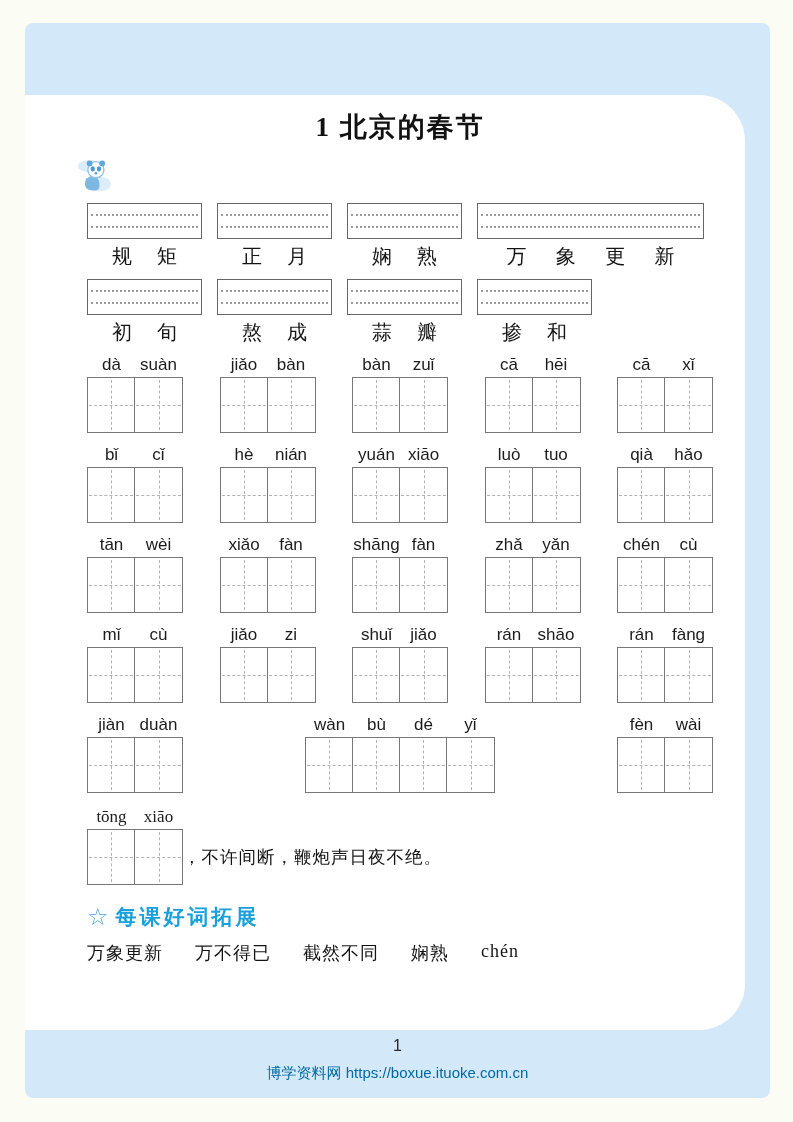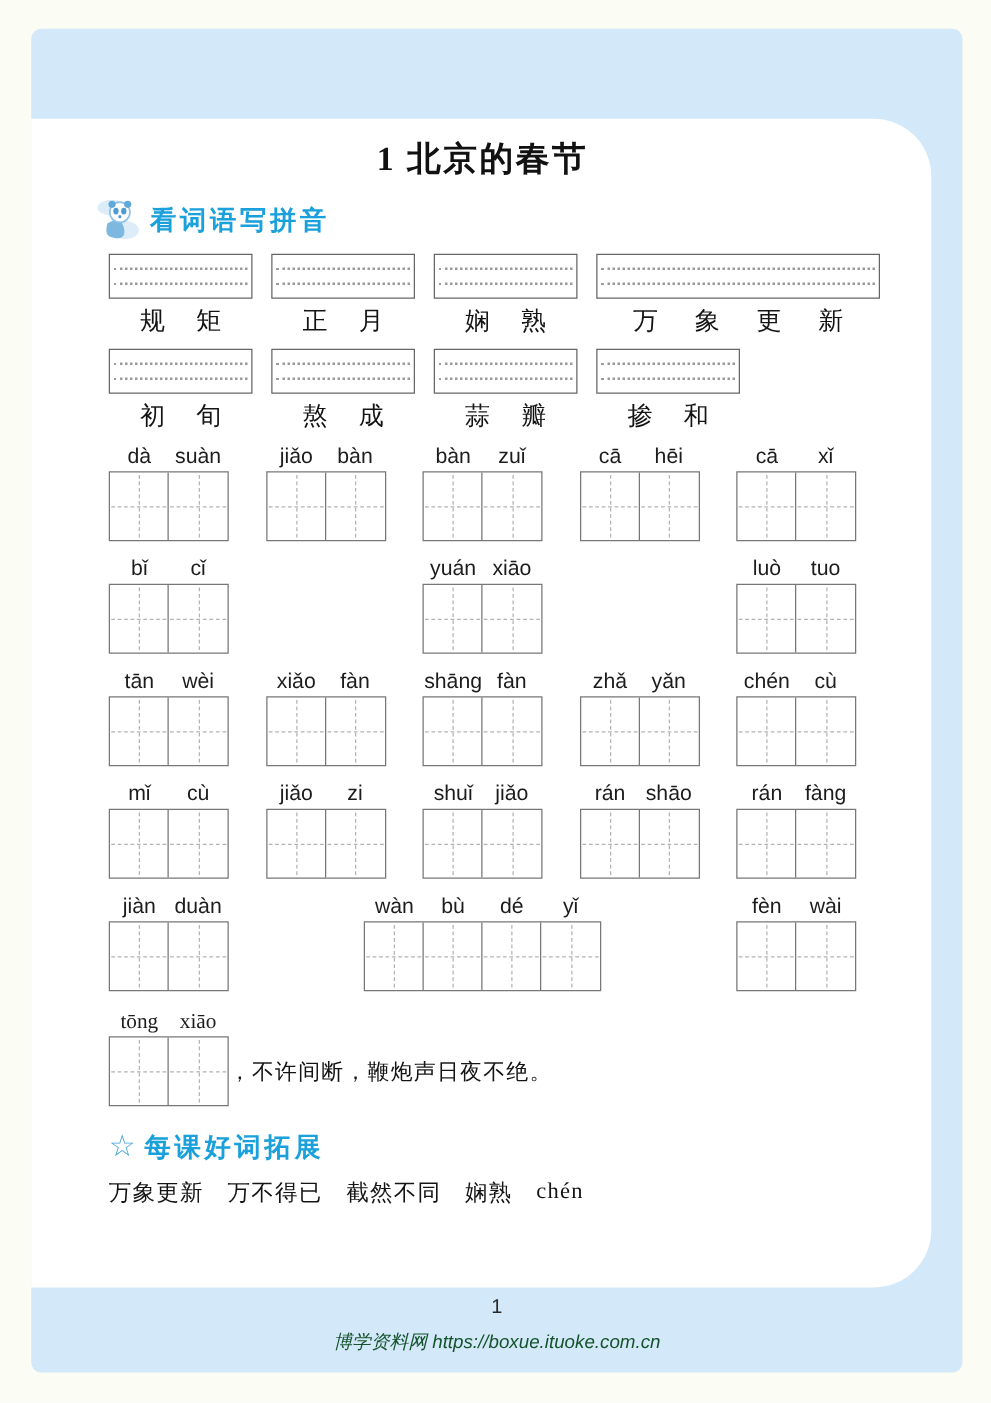--- a/index.html
+++ b/index.html
@@ -1,20 +1,20 @@
 <!DOCTYPE html>
 <html><head>
 <meta charset="utf-8">
 <style>
   html,body{margin:0;padding:0;}
   body{font-family:"Liberation Sans",sans-serif;}
   .page{position:relative;width:793px;height:1122px;background:#fbfcf3;overflow:hidden;}
   .panel{position:absolute;left:25px;top:23px;width:745px;height:1075px;background:#d3e8f8;border-radius:8px;}
   .card{position:absolute;left:0;top:72px;width:720px;height:935px;background:#ffffff;border-radius:0 46px 46px 0;
-        box-sizing:border-box;padding:8px 60px 0 62px;}
+        box-sizing:border-box;padding:8px 32px 0 62px;}
   h1.title{margin:6px 0 14px 0;text-align:center;font-family:"Liberation Serif","DejaVu Serif",serif;
         font-size:27px;font-weight:bold;color:#111;letter-spacing:2px;}
   .sec-head{display:flex;align-items:center;gap:7px;margin:6px 0 10px -10px;
         font-family:"Liberation Serif","DejaVu Serif",serif;font-weight:bold;font-size:21px;
         color:#1aa0da;letter-spacing:3px;}
   .sec-head .star{font-size:24px;font-weight:normal;color:#4aa8dc;letter-spacing:0;}
   .sec-head.third{margin-top:18px;margin-left:0;}
   
   .s1-row{display:flex;gap:15px;margin-bottom:9px;}
   .py-unit{display:flex;flex-direction:column;}
@@ -31,25 +31,25 @@
   .squares{display:flex;border:1px solid #777;background:#fff;}
   .sq{position:relative;width:47px;height:54px;border-right:1px solid #777;box-sizing:border-box;}
   .sq:last-child{border-right:none;}
   .sq::before{content:"";position:absolute;left:50%;top:2px;bottom:2px;border-left:1px dashed #b3b3b3;}
   .sq::after{content:"";position:absolute;top:50%;left:1px;right:1px;border-top:1px dashed #b3b3b3;}
   
   .sentence{display:flex;align-items:flex-end;margin:14px 0 4px 0;
         font-family:"Liberation Serif","DejaVu Serif",serif;font-size:17.5px;color:#141414;}
   .sentence .txt{padding-bottom:16px;white-space:nowrap;letter-spacing:1px;}
   
-  .word-list{display:flex;gap:19px;margin:6px 0 0 0;
+  .word-list{display:flex;gap:32px;margin:6px 0 0 0;
         font-family:"Liberation Serif","DejaVu Serif",serif;font-size:18px;color:#141414;letter-spacing:1px;}
   
   .pagenum{position:absolute;left:0;top:1014px;width:100%;text-align:center;font-size:16px;color:#2a2a2a;}
-  .footer{position:absolute;left:0;top:1041px;width:100%;text-align:center;font-size:15px;color:#14532d;font-style:italic;}
+  .footer{position:absolute;left:0;top:1041px;width:100%;text-align:center;font-size:15px;color:#0369a1;}
   .panda{flex:0 0 auto;}
 </style>
 </head>
 <body>
 
 <div class="page">
   <div class="panel">
     <div class="card">
 
       <h1 class="title">1  北京的春节</h1>
@@ -59,21 +59,20 @@
           <ellipse cx="14" cy="8" rx="13" ry="7" fill="#dcecf8"></ellipse>
           <ellipse cx="26" cy="28" rx="12" ry="8" fill="#dcecf8"></ellipse>
           <path d="M10 22 Q6 34 16 35 Q26 37 25 28 Q24 20 18 18 Z" fill="#7db8e0"></path>
           <circle cx="21" cy="12" r="9" fill="#ffffff" stroke="#8fc2e6" stroke-width="1.5"></circle>
           <circle cx="14" cy="5" r="3.2" fill="#5fa9d9"></circle>
           <circle cx="28" cy="5" r="3.2" fill="#5fa9d9"></circle>
           <ellipse cx="17.5" cy="11" rx="2.4" ry="3" fill="#4d9dd2"></ellipse>
           <ellipse cx="24.5" cy="11" rx="2.4" ry="3" fill="#4d9dd2"></ellipse>
           <circle cx="21" cy="16" r="1.4" fill="#4d9dd2"></circle>
         </svg>
-        <span>看词语写拼音</span>
       </div>
       <div id="s1-rows">
           <div class="s1-row">
             <div class="py-unit">
               <div class="py-box" style="width: 115px;">
                 <i class="l1"></i>
                 <i class="l2"></i>
               </div>
               <div class="py-word">
                 <span>规</span>
@@ -216,32 +215,52 @@
                 <span class="syl">bǐ</span>
                 <span class="syl">cǐ</span>
               </div>
               <div class="squares">
                 <div class="sq"></div>
                 <div class="sq"></div>
               </div>
             </div>
             <div class="grid-unit">
               <div class="syls">
+                <span class="syl">hè</span>
+                <span class="syl">nián</span>
+              </div>
+              <div class="squares">
+                <div class="sq"></div>
+                <div class="sq"></div>
+              </div>
+            </div>
+            <div class="grid-unit">
+              <div class="syls">
                 <span class="syl">yuán</span>
                 <span class="syl">xiāo</span>
               </div>
               <div class="squares">
                 <div class="sq"></div>
                 <div class="sq"></div>
               </div>
             </div>
             <div class="grid-unit">
               <div class="syls">
                 <span class="syl">luò</span>
                 <span class="syl">tuo</span>
+              </div>
+              <div class="squares">
+                <div class="sq"></div>
+                <div class="sq"></div>
+              </div>
+            </div>
+            <div class="grid-unit">
+              <div class="syls">
+                <span class="syl">qià</span>
+                <span class="syl">hǎo</span>
               </div>
               <div class="squares">
                 <div class="sq"></div>
                 <div class="sq"></div>
               </div>
             </div>
           </div>
           <div class="s2-row">
             <div class="grid-unit">
               <div class="syls">

